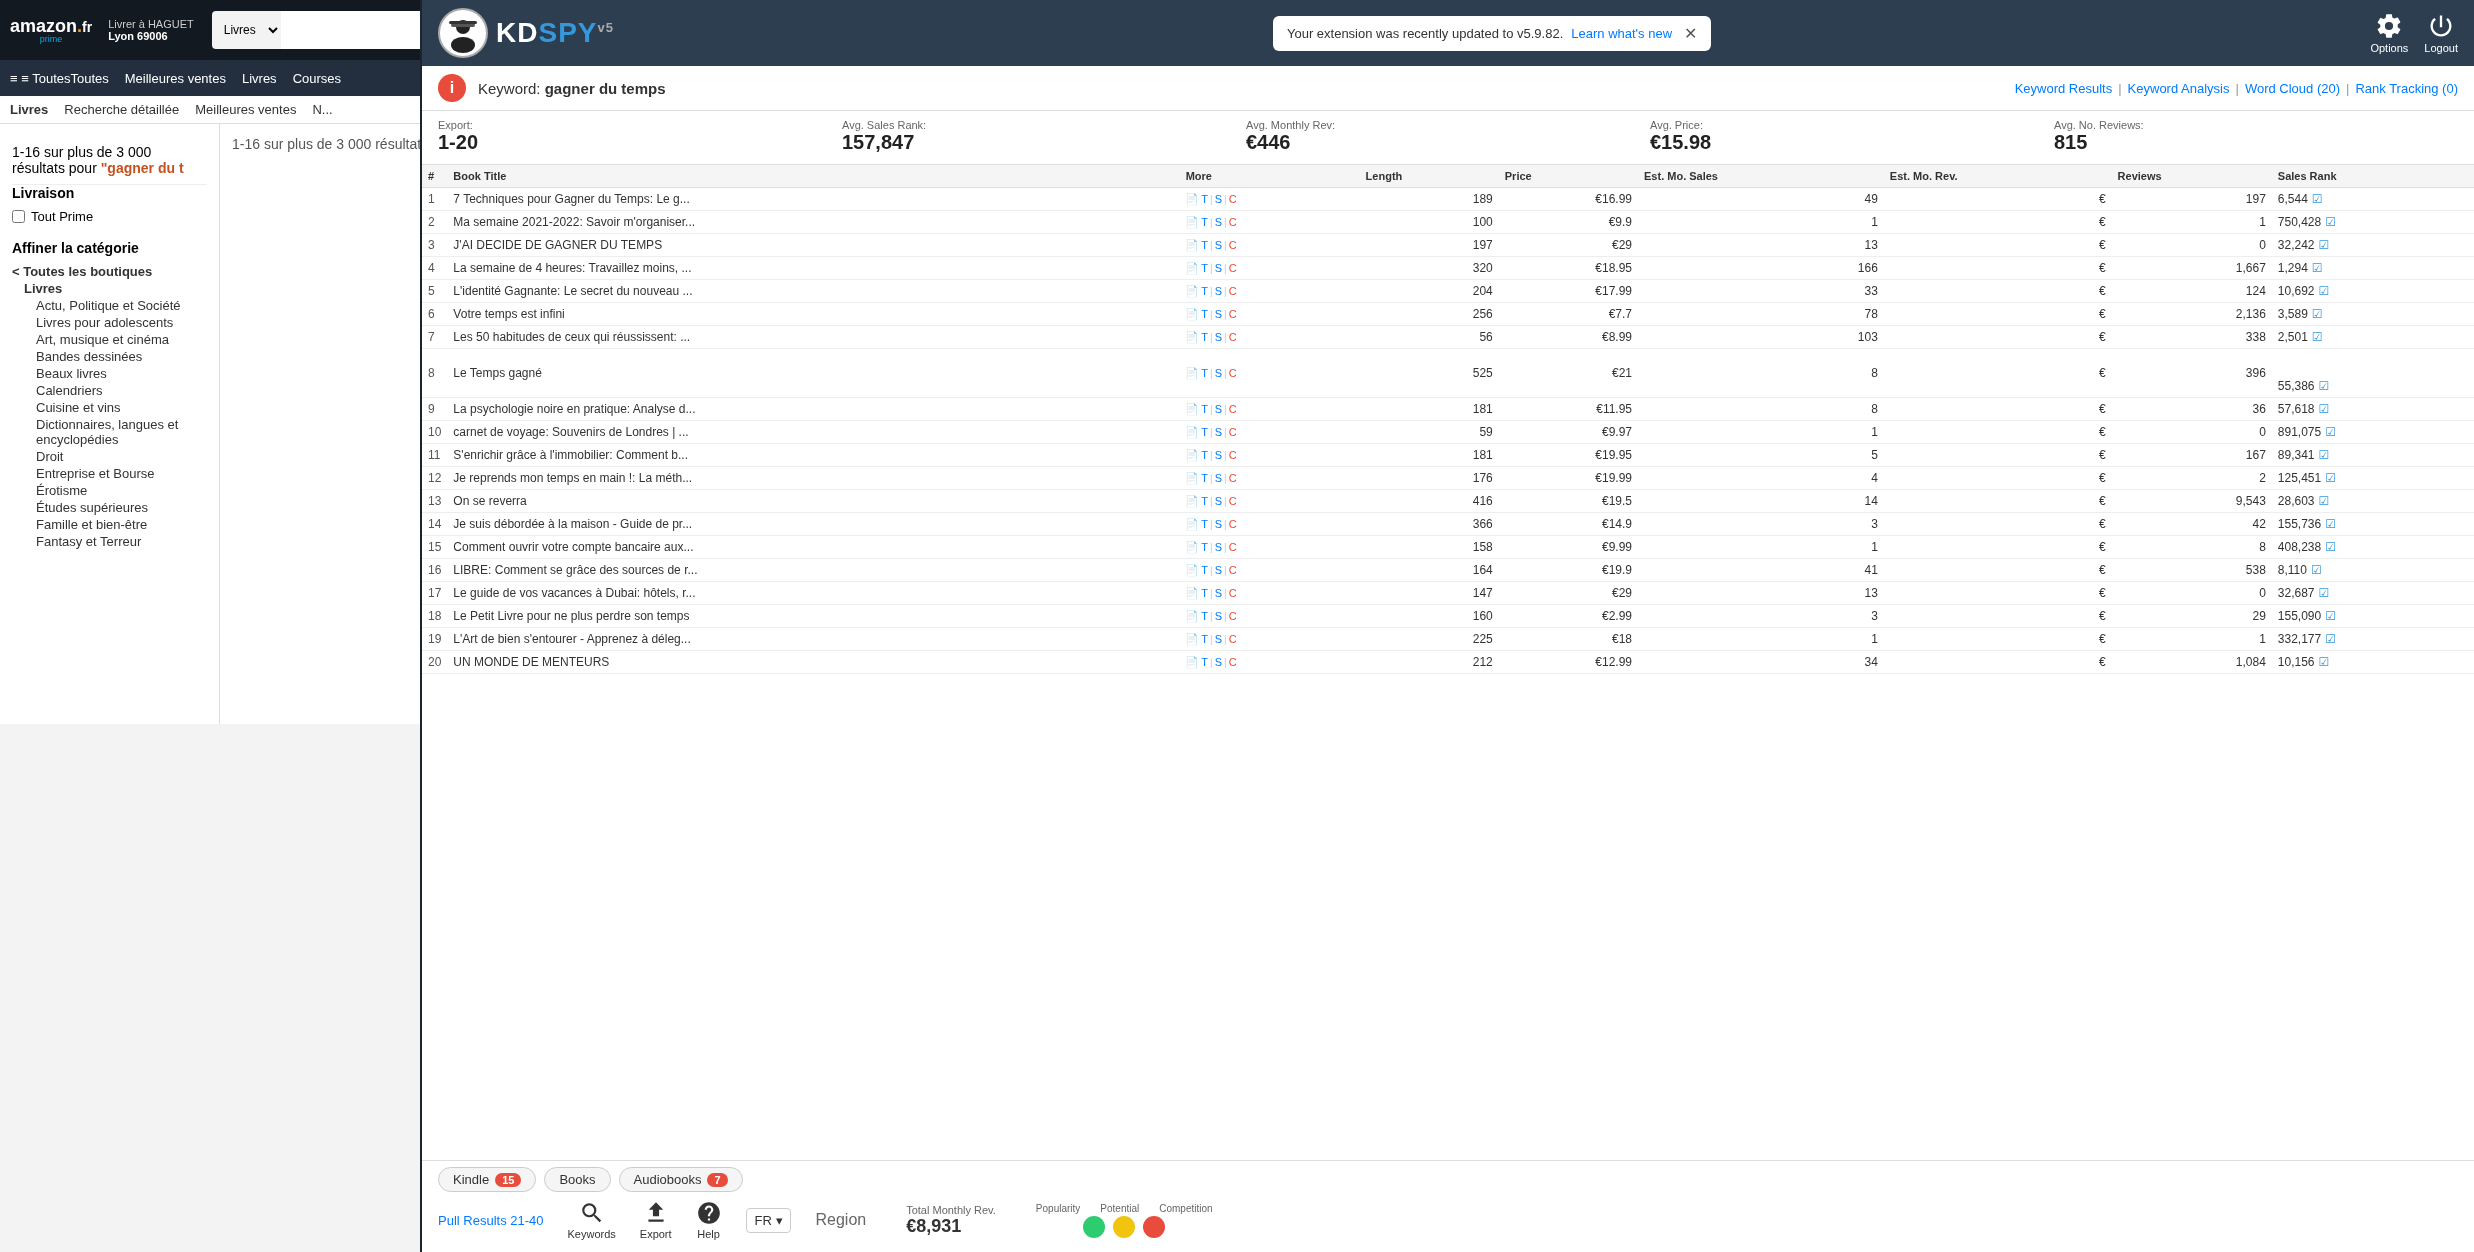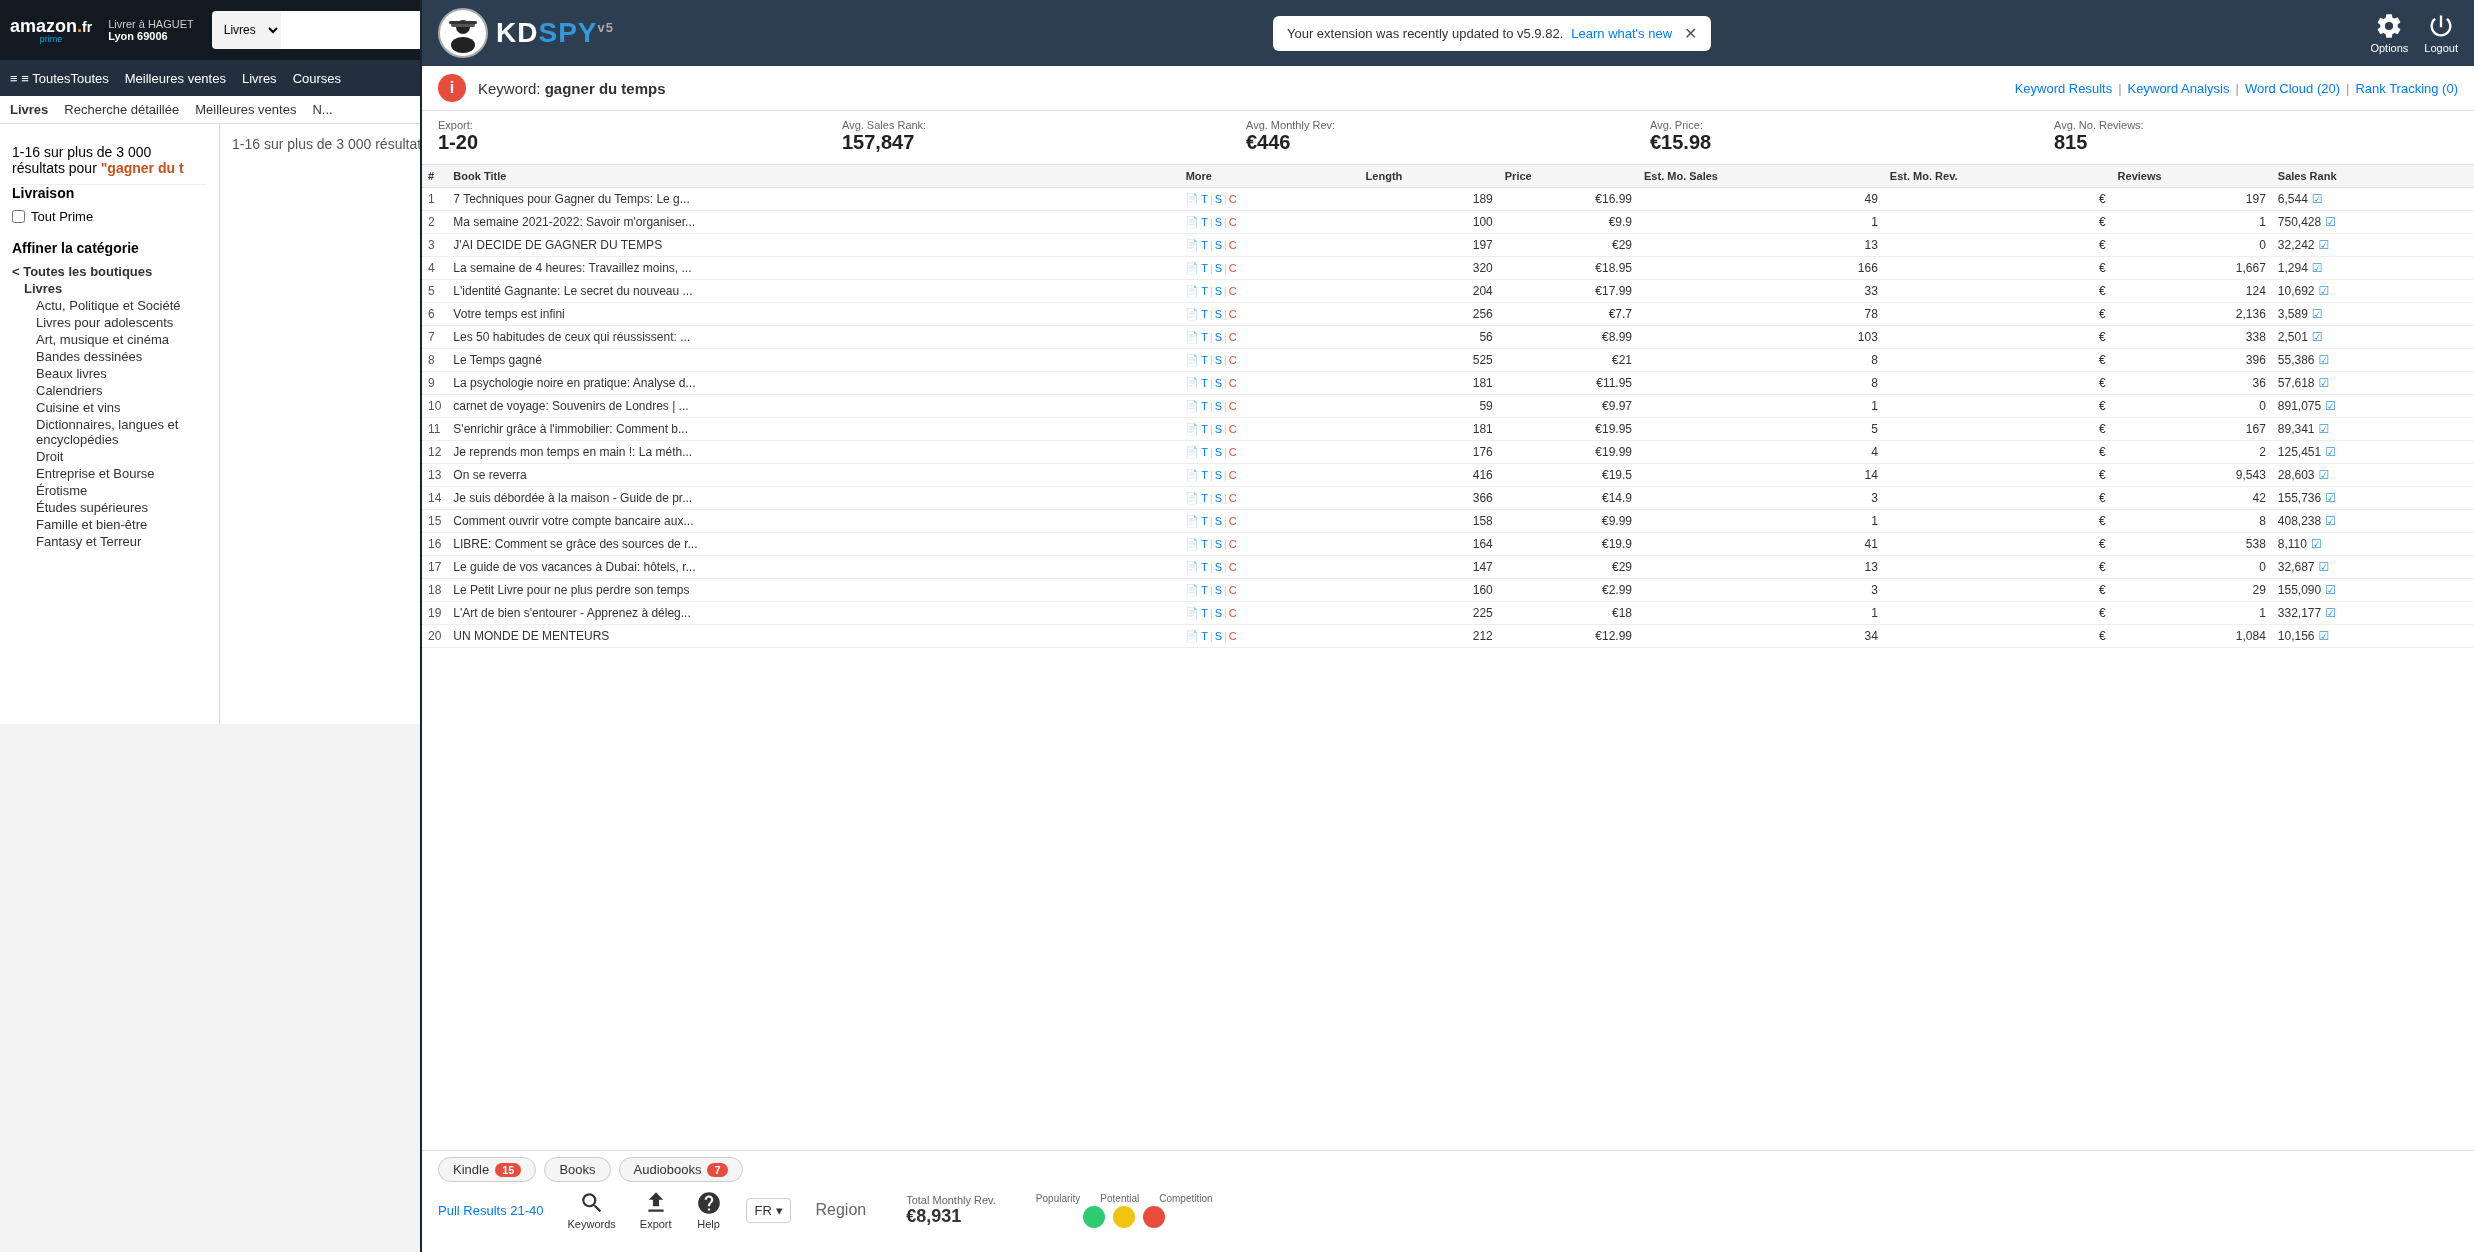--- a/index.html
+++ b/index.html
@@ -256,21 +256,21 @@
       text-overflow: ellipsis;
       white-space: nowrap;
       color: #333;
     }
     .kdspy-table td.num { text-align: right; }
     .checkmark { color: #3498db; font-size: 12px; }
 
     
     .kdspy-footer {
       border-top: 1px solid #ddd;
-      padding: 6px 16px 22px;
+      padding: 6px 16px 12px;
       background: white;
     }
     .kdspy-filter-tabs {
       display: flex;
       gap: 8px;
       margin-bottom: 8px;
     }
     .kdspy-tab {
       background: #f5f5f5;
       border: 1px solid #ccc;
@@ -672,21 +672,21 @@
         <a style="color:#007bff;font-size:11px;text-decoration:none;">S</a>
         <span style="color:#ccc;font-size:10px;">|</span>
         <a style="color:#e74c3c;font-size:11px;text-decoration:none;">C</a>
       </div>
     </td>
     <td class="num">525</td>
     <td class="num">€21</td>
     <td class="num">8</td>
     <td class="num">€</td>
     <td class="num">396</td>
-    <td class="num" style="display:flex;align-items:flex-start;gap:4px;">55,386 <span class="checkmark">☑</span></td>
+    <td class="num" style="display:flex;align-items:flex-start;gap:4px;margin-top:26px;">55,386 <span class="checkmark">☑</span></td>
   </tr>
             <tr>
     <td style="color:#555;width:22px;">9</td>
     <td class="title-cell" title="La psychologie noire en pratique: Analyse d...">La psychologie noire en pratique: Analyse d...</td>
     <td>
       <div style="display:flex;align-items:center;gap:2px;">
         <span style="font-size:11px;color:#888;cursor:pointer;">📄</span>
         <a style="color:#007bff;font-size:11px;text-decoration:none;">T</a>
         <span style="color:#ccc;font-size:10px;">|</span>
         <a style="color:#007bff;font-size:11px;text-decoration:none;">S</a>

